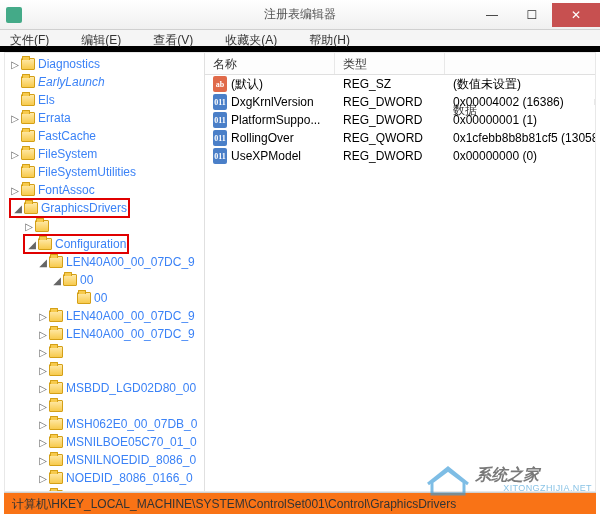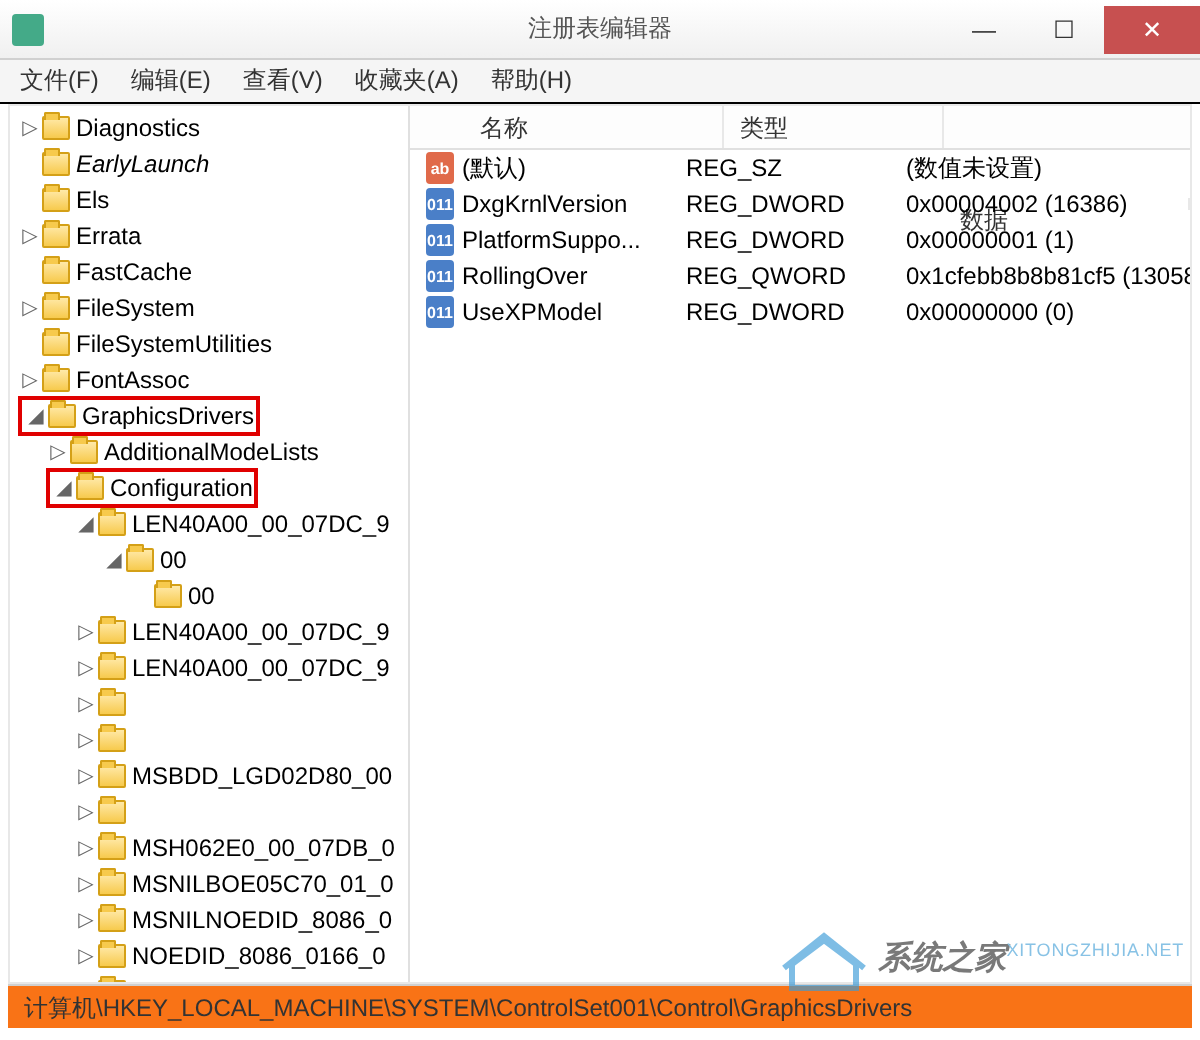--- a/index.html
+++ b/index.html
@@ -4,50 +4,50 @@
 <style>
 * { margin: 0; padding: 0; box-sizing: border-box; font-family: "Microsoft YaHei", "SimSun", Arial, sans-serif; font-size: 12px; }
 body { background: #fff; width: 600px; height: 520px; position: relative; overflow: hidden; }
 .titlebar { height: 30px; background: linear-gradient(#fff, #f0f0f0); border-bottom: 1px solid #d0d0d0; display: flex; align-items: center; justify-content: space-between; padding-left: 6px; }
 .titlebar-left { display: flex; align-items: center; gap: 6px; }
 .app-icon { width: 16px; height: 16px; background: #4a8; border-radius: 2px; }
 .title-text { position: absolute; left: 50%; transform: translateX(-50%); color: #555; }
 .win-controls { display: flex; }
 .win-btn { width: 40px; height: 24px; display: flex; align-items: center; justify-content: center; color: #333; cursor: pointer; }
 .win-btn.close { background: #c75050; color: #fff; width: 48px; }
-.menubar { height: 22px; background: #f5f5f5; border-bottom: 1px solid #000000; display: flex; align-items: flex-end; padding: 0 4px; gap: 4px; }
+.menubar { height: 22px; background: #f5f5f5; border-bottom: 6px solid #000000; display: flex; align-items: flex-start; padding: 0 4px; gap: 20px; }
 .menu-item { padding: 2px 6px; color: #333; cursor: pointer; }
 .content { display: flex; height: 440px; border: 1px solid #e8e8e8; margin: 0 4px; }
 .tree-panel { width: 200px; border-right: 1px solid #e0e0e0; overflow: hidden; padding: 2px 0; }
 .tree-item { display: flex; align-items: center; height: 18px; white-space: nowrap; cursor: pointer; padding-left: 4px; }
 .expander { width: 12px; color: #666; font-size: 10px; text-align: center; }
 .folder-icon { width: 14px; height: 12px; background: linear-gradient(#ffe9a8, #f7ca4d); border: 1px solid #d4a017; border-radius: 1px; margin-right: 3px; flex-shrink: 0; position: relative; }
 .folder-icon::before { content: ""; position: absolute; top: -3px; left: 0; width: 6px; height: 3px; background: #f7ca4d; border: 1px solid #d4a017; border-bottom: none; border-radius: 1px 1px 0 0; }
-.tree-label { color: #000000; }
+.tree-label { color: #3b82f6; }
 .highlight { border: 2px solid #e00000; padding: 1px; display: flex; align-items: center; }
 .list-panel { flex: 1; overflow: hidden; }
 .list-header { display: flex; height: 22px; border-bottom: 1px solid #e0e0e0; background: #fdfdfd; }
 .col { padding: 3px 8px; border-right: 1px solid #e8e8e8; color: #333; }
-.col.name { width: 130px; margin-left: 27px; }
+.col.name { width: 130px; }
 .col.type { width: 110px; }
 .col.data { flex: 1; margin-top: 46px; }
 .list-row { display: flex; height: 18px; align-items: center; }
 .cell { padding: 0 8px; white-space: nowrap; overflow: hidden; }
 .cell.name { width: 130px; display: flex; align-items: center; gap: 4px; }
 .cell.type { width: 110px; }
 .cell.data { flex: 1; }
-.val-icon { width: 14px; height: 16px; border-radius: 2px; flex-shrink: 0; display: flex; align-items: center; justify-content: center; font-size: 8px; color: #fff; font-weight: bold; }
+.val-icon { width: 14px; height: 16px; border-radius: 2px; flex-shrink: 0; display: flex; align-items: center; justify-content: center; font-size: 8px; color: #fff; font-weight: bold; font-family: Liberation Serif, serif; }
 .val-icon.str { background: #e06a4a; }
 .val-icon.bin { background: #4a7fc8; }
 .statusbar { height: 22px; border-top: 1px solid #d0d0d0; background: #f97316; padding: 3px 8px; color: #333; margin: 0 4px; white-space: nowrap; overflow: hidden; }
 .watermark { position: absolute; right: 8px; bottom: 24px; opacity: 0.65; display: flex; align-items: center; gap: 6px; }
 .wm-logo { width: 42px; height: 32px; }
-.wm-text { display: flex; line-height: 1.1; }
+.wm-text { display: flex; flex-direction: column; line-height: 1.1; }
 .wm-cn { font-size: 16px; font-weight: bold; font-style: italic; color: #333; }
-.wm-en { font-size: 9px; color: #4aa3d8; letter-spacing: 0.4px; }
+.wm-en { font-size: 9px; color: #4aa3d8; letter-spacing: 0.4px; margin-left: 28px; }
 </style>
 </head>
 <body>
 
 <div class="titlebar">
   <div class="titlebar-left">
     <div class="app-icon"></div>
   </div>
   <div class="title-text">注册表编辑器</div>
   <div class="win-controls">
@@ -110,21 +110,20 @@
       <div class="tree-item" style="padding-left: 4px;">
         <div class="highlight">
           <span class="expander">◢</span>
           <span class="folder-icon"></span>
           <span class="tree-label">GraphicsDrivers</span>
         </div>
       </div>
       <div class="tree-item" style="padding-left: 18px;">
         <span class="expander">▷</span>
         <span class="folder-icon"></span>
-        <span class="tree-label">AdditionalModeLists</span>
       </div>
       <div class="tree-item" style="padding-left: 18px;">
         <div class="highlight">
           <span class="expander">◢</span>
           <span class="folder-icon"></span>
           <span class="tree-label">Configuration</span>
         </div>
       </div>
       <div class="tree-item" style="padding-left: 32px;">
         <span class="expander">◢</span>

